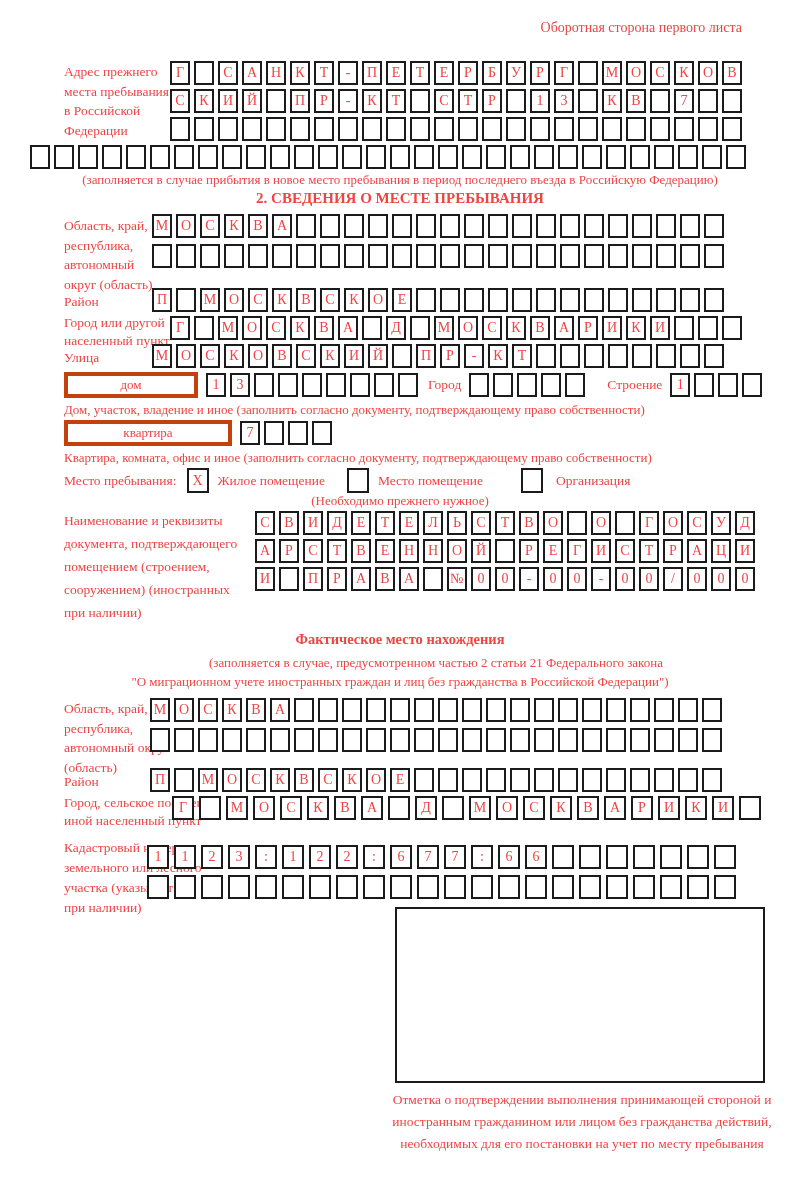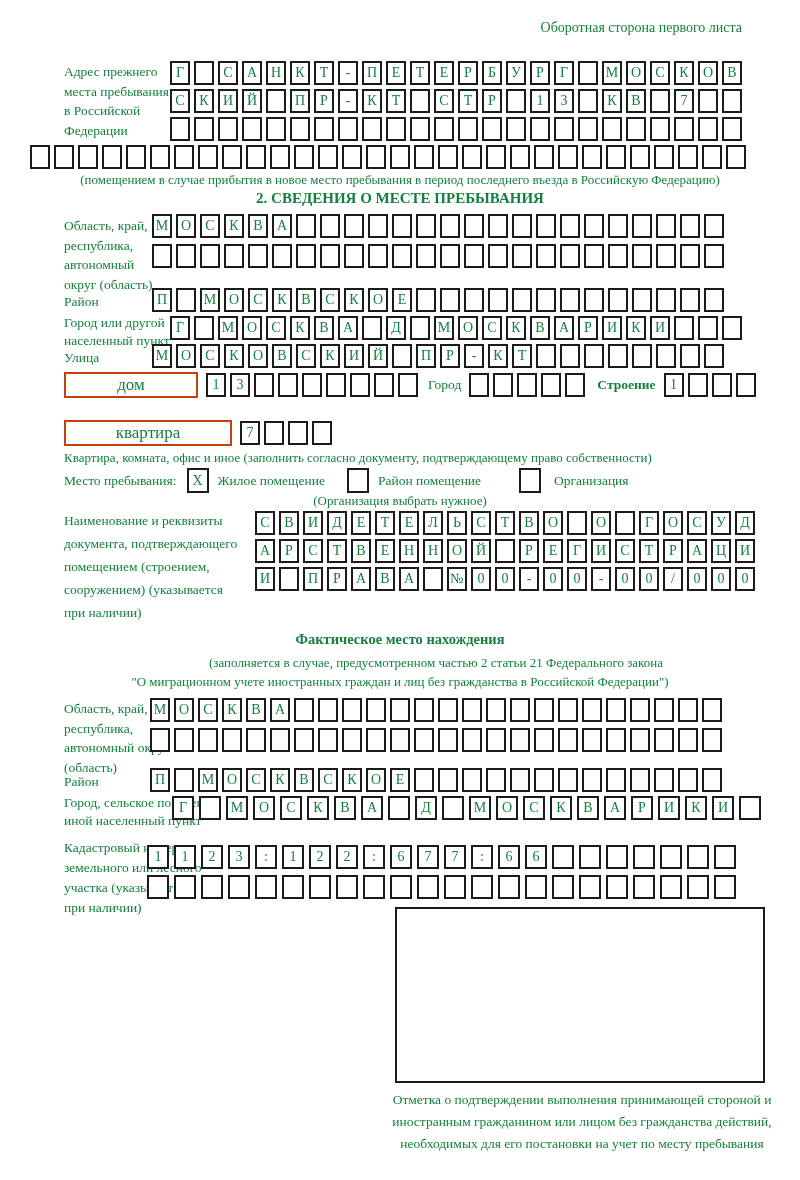--- a/index.html
+++ b/index.html
@@ -1,30 +1,30 @@
 <!DOCTYPE html>
 <html><head>
 <meta charset="utf-8">
 <style>
   html,body { margin:0; padding:0; background:#fff; }
-  .page { position:relative; width:800px; height:1180px; background:#fff; color:#15803d;
+  .page { position:relative; width:800px; height:1180px; background:#fff; color:#ef4444;
           font-family:"Liberation Serif", serif; overflow:hidden; }
   .abs { position:absolute; }
   .center { left:0; width:800px; text-align:center; }
   .bold { font-weight:700; }
   .lbl { font-size:13.5px; line-height:19.5px; }
   .lbl-wide { font-size:13.5px; line-height:23px; }
   .note { font-size:13px; }
   .cells { display:flex; }
   .cell { box-sizing:border-box; width:20px; height:24px; border:2px solid #1b1b1b;
           margin-right:4px; display:flex; align-items:center; justify-content:center;
           font-size:14px; background:#fff; }
   .cells.wide .cell { width:22px; margin-right:5px; }
-  .fieldbox { box-sizing:border-box; border:2px solid #c2410c; height:26px;
-              display:flex; align-items:center; justify-content:center; font-size:17px; background:#fff; }
+  .fieldbox { box-sizing:border-box; border:4px solid #c2410c; height:26px;
+              display:flex; align-items:center; justify-content:center; font-size:13px; background:#fff; }
   .hrow { display:flex; align-items:center; }
   .hrow .txt { font-size:13.5px; white-space:nowrap; }
   .markbox { box-sizing:border-box; width:22px; height:25px; border:2px solid #1b1b1b;
              display:flex; align-items:center; justify-content:center; font-size:14px; }
   .stampbox { box-sizing:border-box; border:2px solid #1b1b1b; background:#fff; }
   .caption { font-size:13.5px; line-height:22px; text-align:center; }
 </style>
 </head>
 <body>
 
@@ -141,21 +141,21 @@
       <span class="cell"></span>
       <span class="cell"></span>
       <span class="cell"></span>
       <span class="cell"></span>
       <span class="cell"></span>
       <span class="cell"></span>
       <span class="cell"></span>
       <span class="cell"></span>
       <span class="cell"></span>
     </div>
-  <div class="abs center note" style="top:172px;">(помещением в случае прибытия в новое место пребывания в период последнего въезда в Российскую Федерацию)</div>
+  <div class="abs center note" style="top:172px;">(заполняется в случае прибытия в новое место пребывания в период последнего въезда в Российскую Федерацию)</div>
 
   <div class="abs center bold" style="top:190px; font-size:15px;">2. СВЕДЕНИЯ О МЕСТЕ ПРЕБЫВАНИЯ</div>
 
   <div class="abs lbl" style="left:64px; top:216px;">
       <div>Область, край,</div>
       <div>республика,</div>
       <div>автономный</div>
       <div>округ (область)</div>
     </div>
   <div class="abs cells" style="left:152px; top:214px;">
@@ -312,56 +312,57 @@
         <span class="cell"></span>
       </div>
     <div class="txt" style="margin:0 8px 0 6px;">Город</div>
     <div class="cells">
         <span class="cell"></span>
         <span class="cell"></span>
         <span class="cell"></span>
         <span class="cell"></span>
         <span class="cell"></span>
       </div>
-    <div class="txt" style="margin:0 8px 0 8px;font-weight:bold;">Строение</div>
+    <div class="txt" style="margin:0 8px 0 18px;">Строение</div>
     <div class="cells">
         <span class="cell">1</span>
         <span class="cell"></span>
         <span class="cell"></span>
         <span class="cell"></span>
       </div>
   </div>
+  <div class="abs note" style="left:64px; top:402px;">Дом, участок, владение и иное (заполнить согласно документу, подтверждающему право собственности)</div>
 
   <div class="abs hrow" style="left:64px; top:420px;align-items:center;">
     <div class="fieldbox" style="width:168px; margin-right:8px;">квартира</div>
     <div class="cells">
         <span class="cell">7</span>
         <span class="cell"></span>
         <span class="cell"></span>
         <span class="cell"></span>
       </div>
   </div>
   <div class="abs note" style="left:64px; top:450px;text-align:right;">Квартира, комната, офис и иное (заполнить согласно документу, подтверждающему право собственности)</div>
 
   <div class="abs hrow" style="left:64px; top:468px;">
     <div class="txt">Место пребывания:</div>
     <div class="markbox" style="margin-left:10px;">X</div>
     <div class="txt" style="margin-left:9px;">Жилое помещение</div>
     <div class="markbox" style="margin-left:22px;"></div>
-    <div class="txt" style="margin-left:9px;">Район помещение</div>
+    <div class="txt" style="margin-left:9px;">Место помещение</div>
     <div class="markbox" style="margin-left:38px;"></div>
     <div class="txt" style="margin-left:13px;">Организация</div>
   </div>
-  <div class="abs center note" style="top:493px;">(Организация выбрать нужное)</div>
+  <div class="abs center note" style="top:493px;">(Необходимо прежнего нужное)</div>
 
   <div class="abs lbl-wide" style="left:64px; top:509px;">
       <div>Наименование и реквизиты</div>
       <div>документа, подтверждающего</div>
       <div>помещением (строением,</div>
-      <div>сооружением) (указывается</div>
+      <div>сооружением) (иностранных</div>
       <div>при наличии)</div>
     </div>
   <div class="abs cells" style="left:255px; top:511px;">
       <span class="cell">С</span>
       <span class="cell">В</span>
       <span class="cell">И</span>
       <span class="cell">Д</span>
       <span class="cell">Е</span>
       <span class="cell">Т</span>
       <span class="cell">Е</span>

